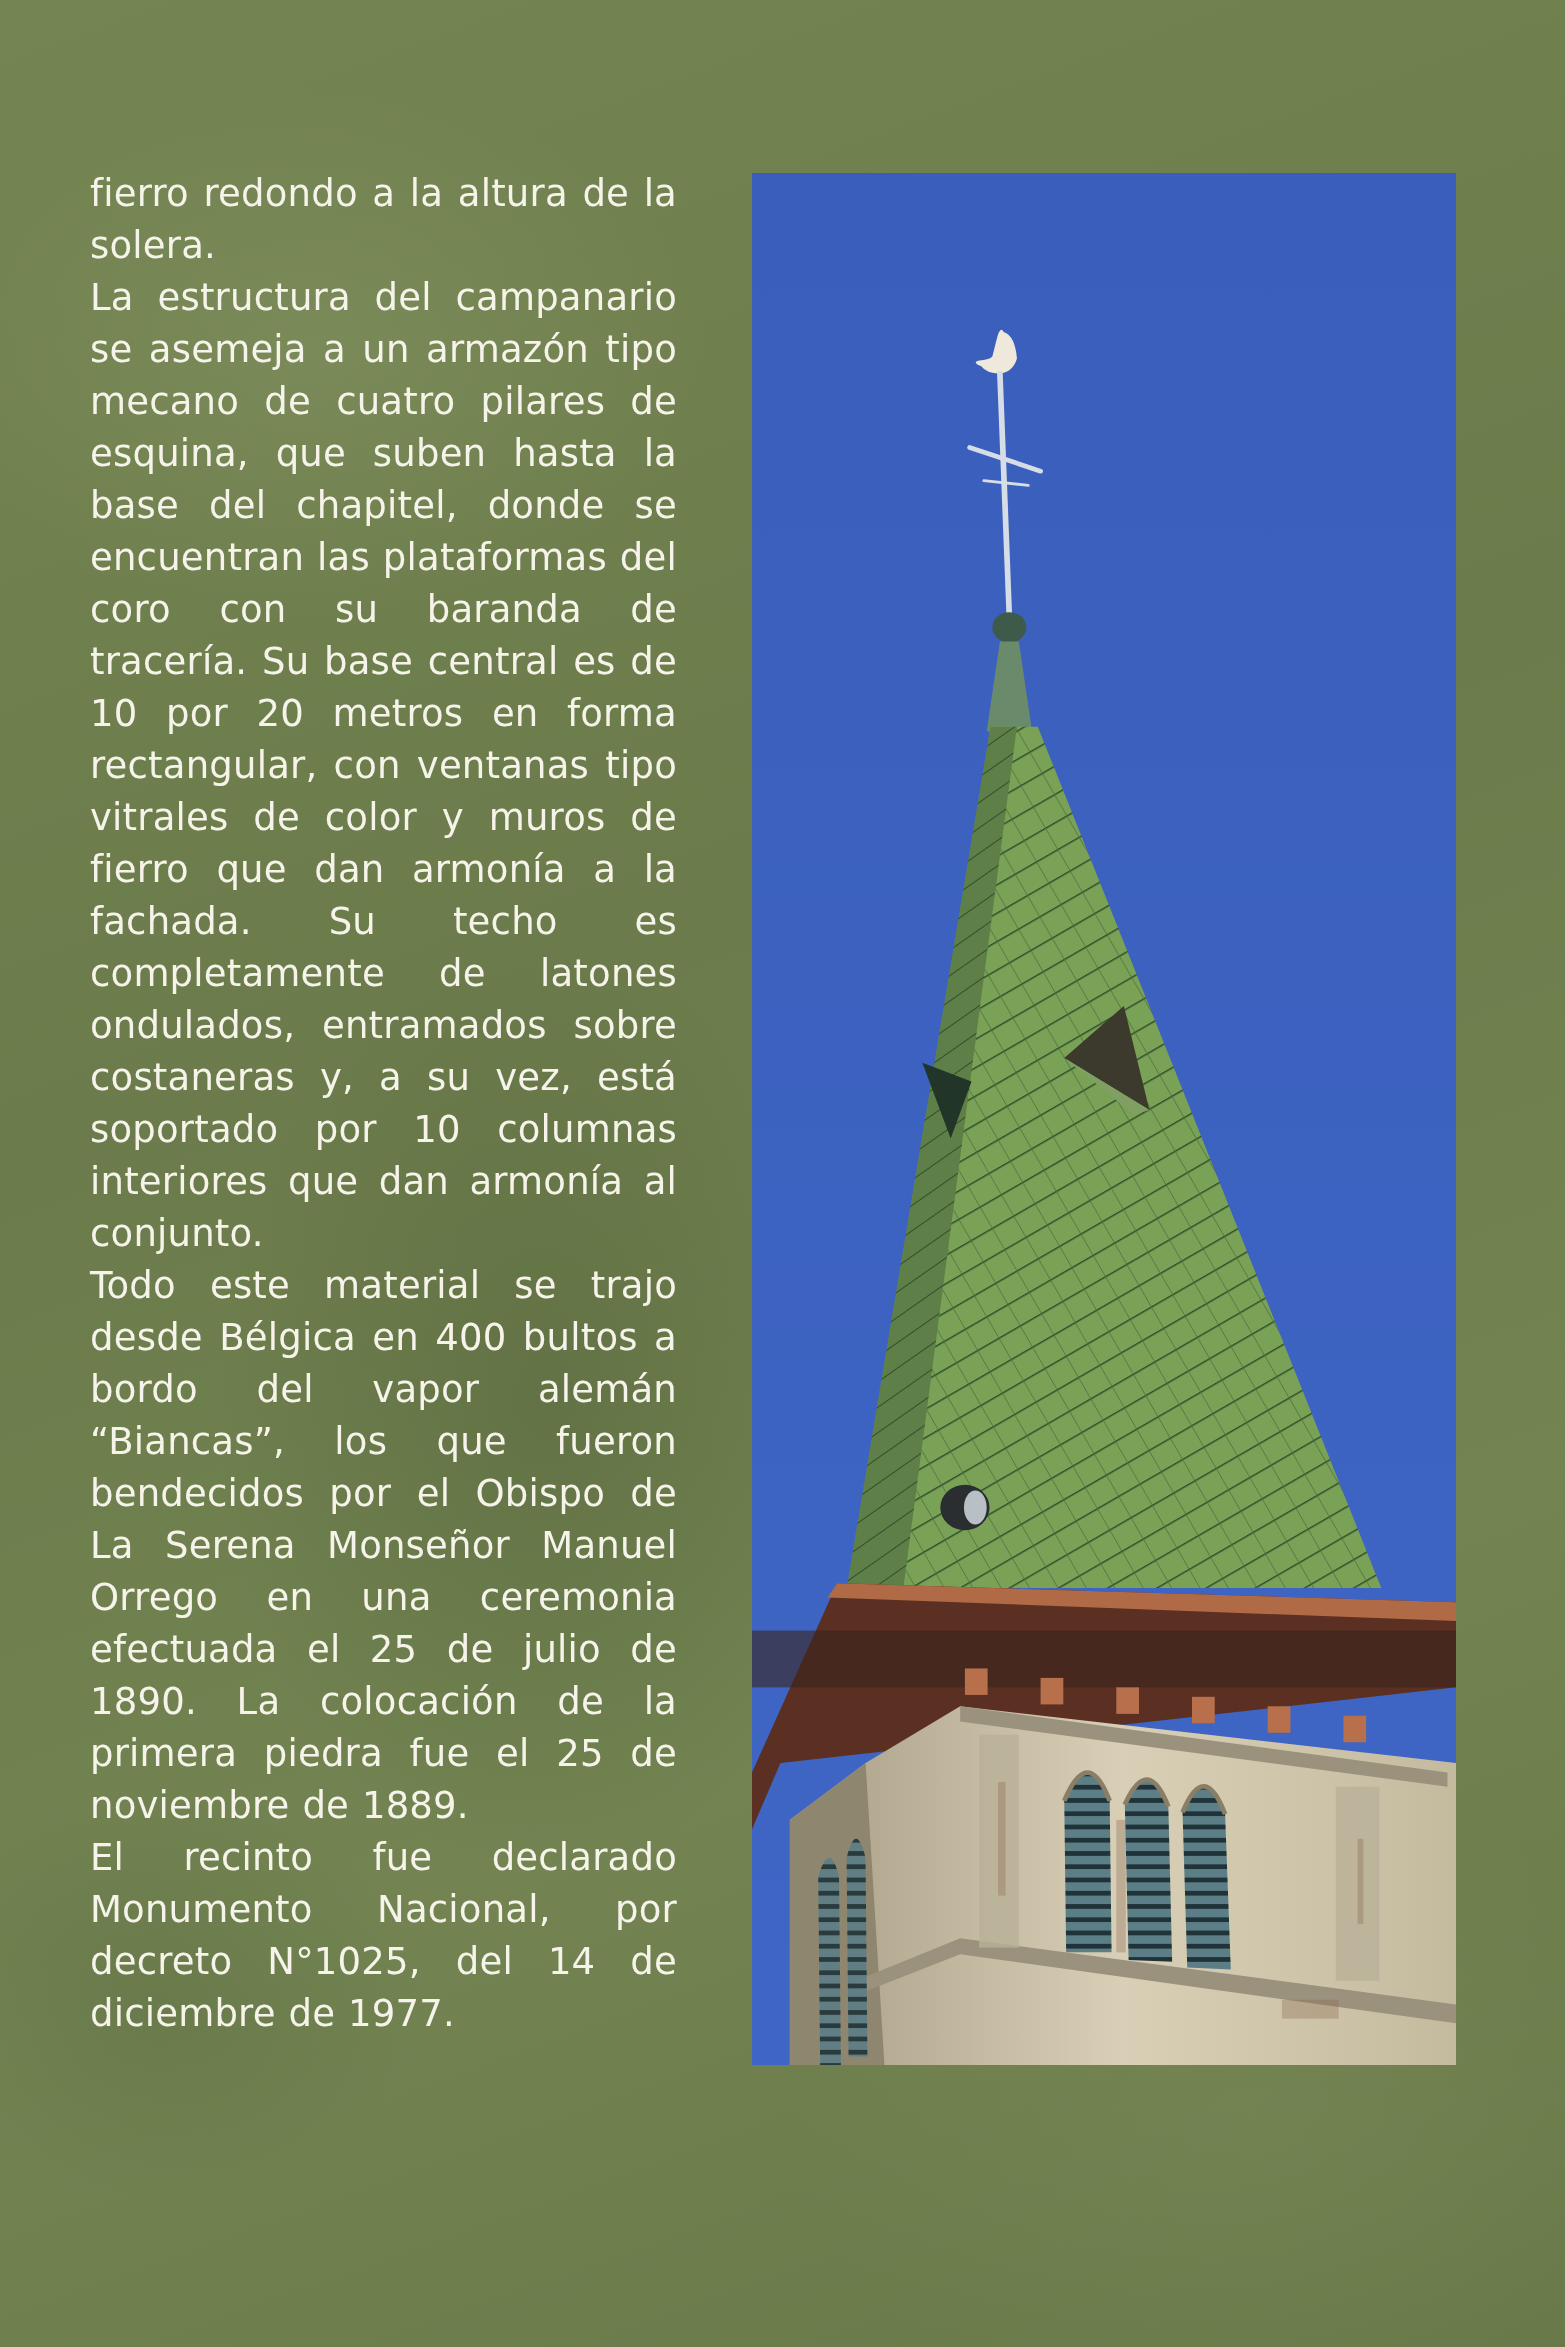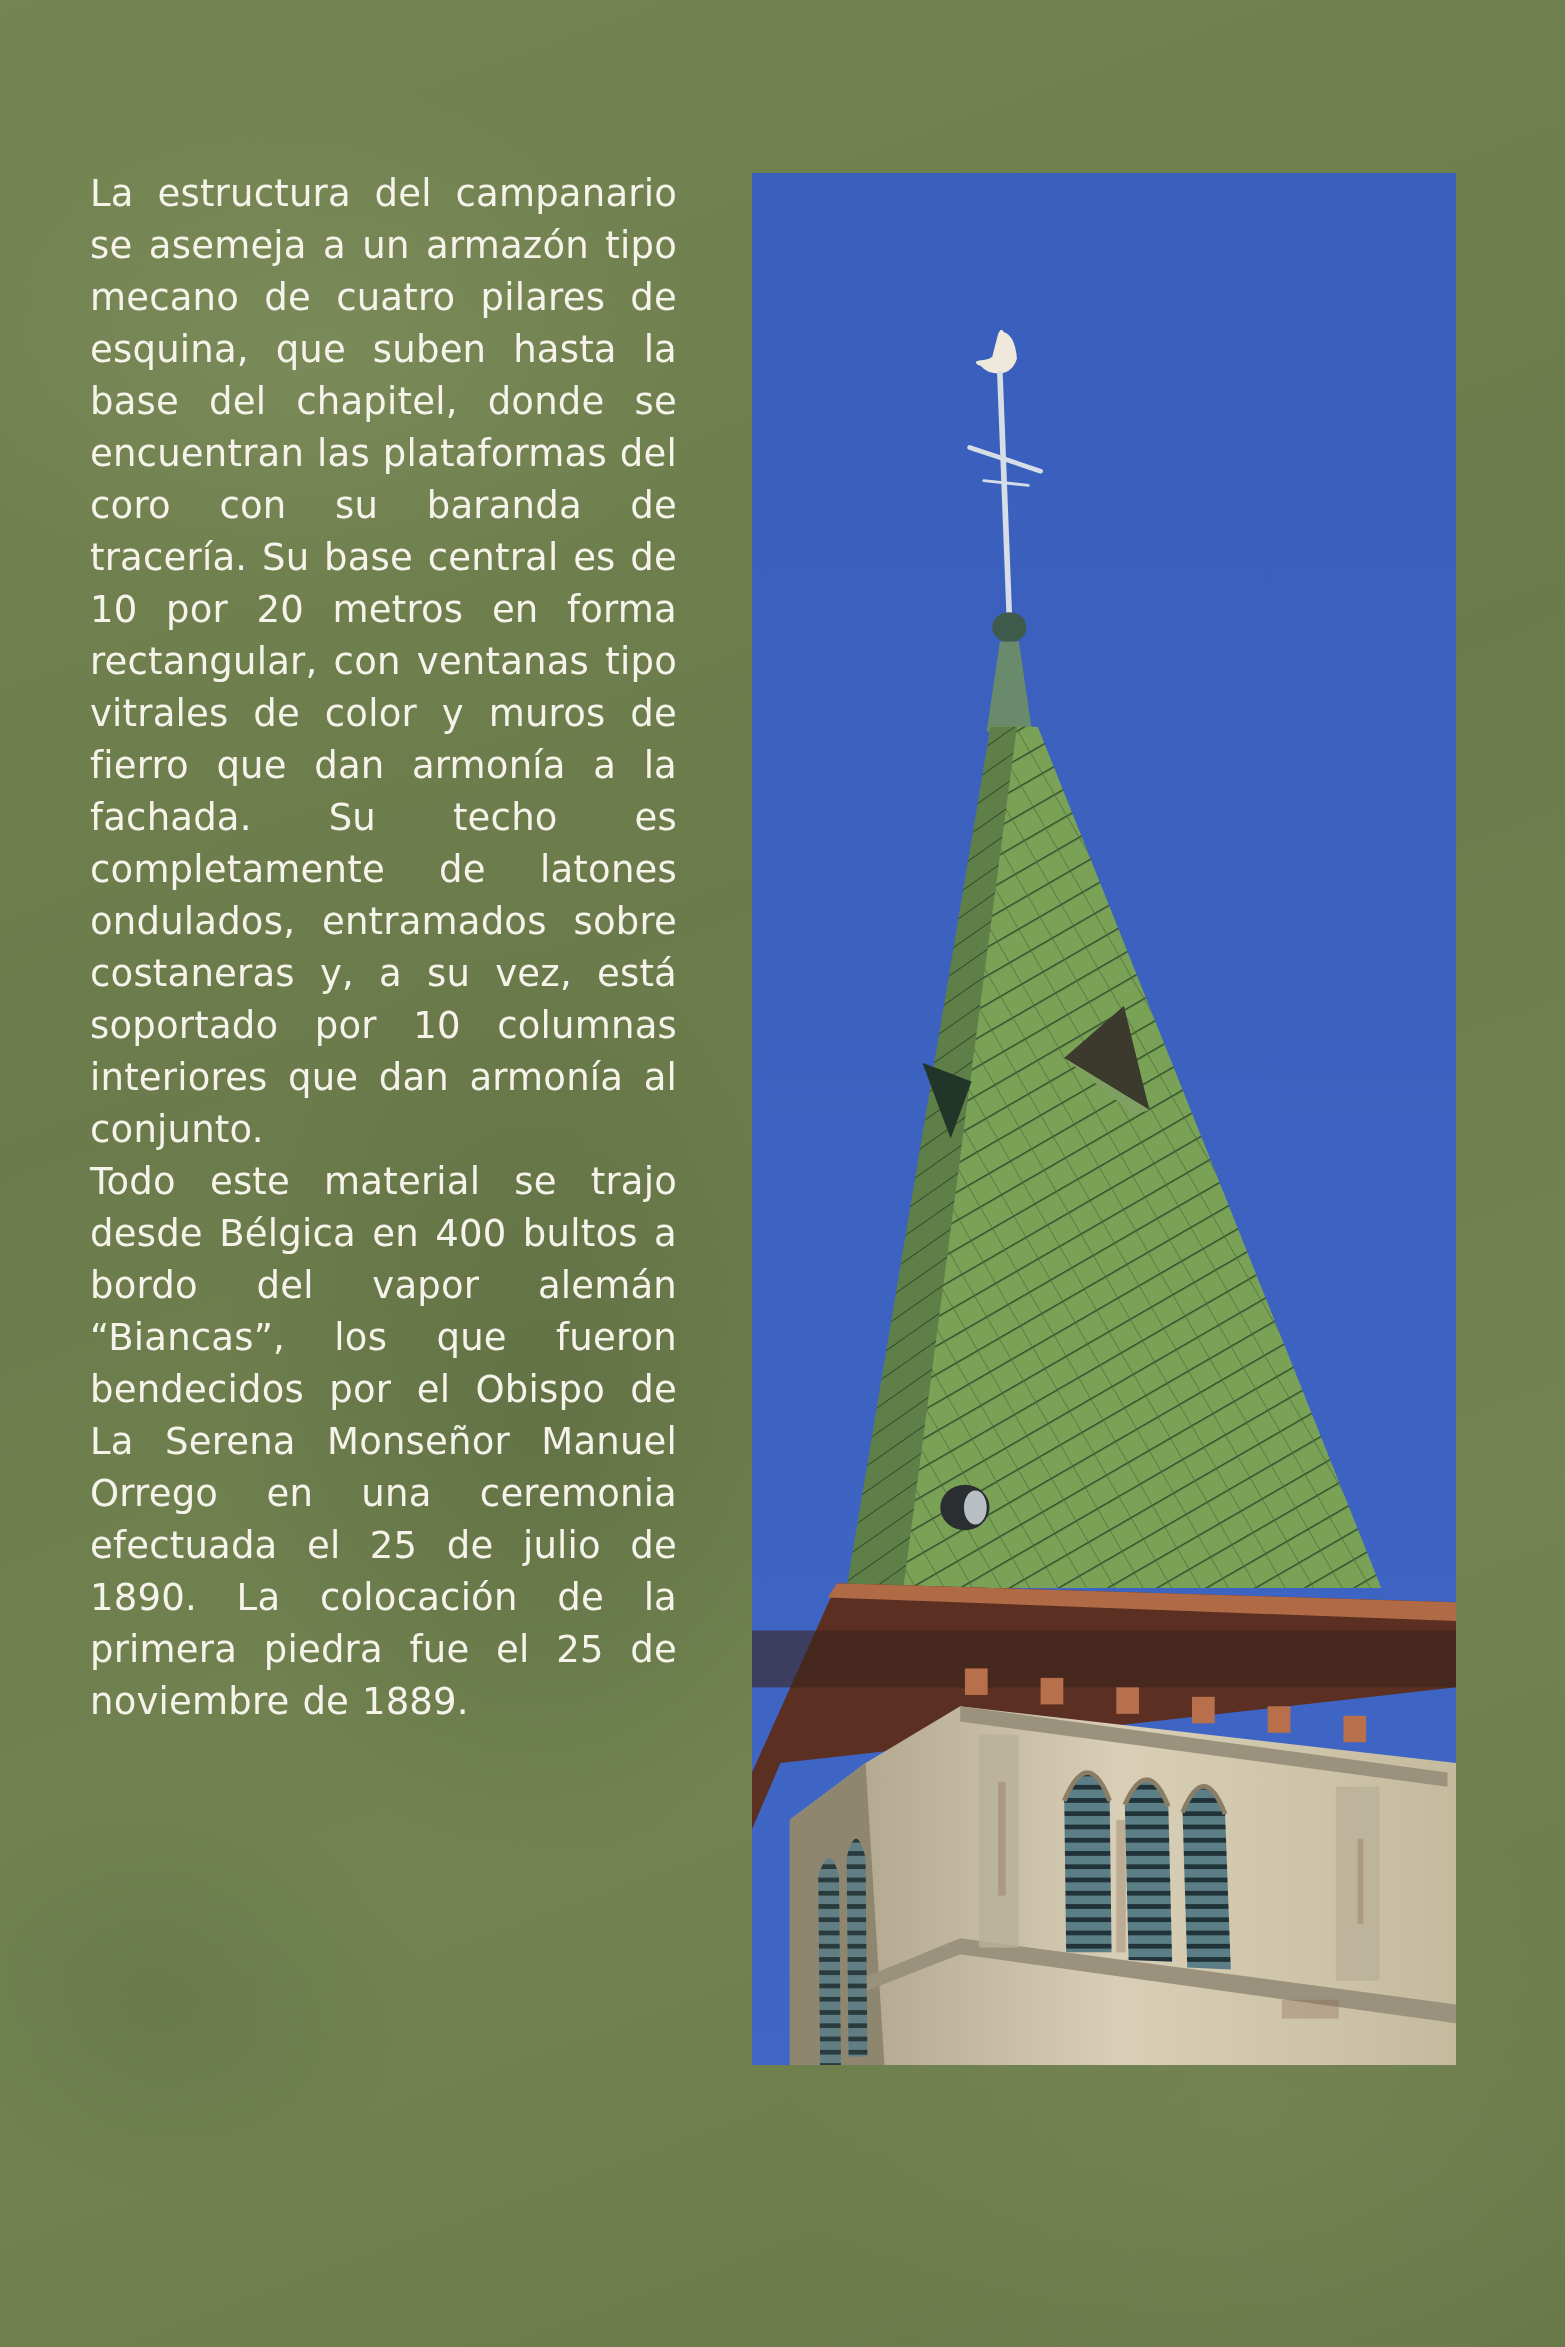--- a/index.html
+++ b/index.html
@@ -46,22 +46,24 @@
       background: #3a5fbd;
     }
     .photo svg { display: block; width: 100%; height: 100%; }
   </style>
 </head>
 <body>
 
 <div class="paper-bg"></div>
 
 <div class="text-column">
+  <p class="para">fierro redondo a la altura de la solera.</p>
   <p class="para">La estructura del campanario se asemeja a un armazón tipo mecano de cuatro pilares de esquina, que suben hasta la base del chapitel, donde se encuentran las plataformas del coro con su baranda de tracería. Su base central es de 10 por 20 metros en forma rectangular, con ventanas tipo vitrales de color y muros de fierro que dan armonía a la fachada. Su techo es completamente de latones ondulados, entramados sobre costaneras y, a su vez, está soportado por 10 columnas interiores que dan armonía al conjunto.</p>
   <p class="para">Todo este material se trajo desde Bélgica en 400 bultos a bordo del vapor alemán “Biancas”, los que fueron bendecidos por el Obispo de La Serena Monseñor Manuel Orrego en una ceremonia efectuada el 25 de julio de 1890. La colocación de la primera piedra fue el 25 de noviembre de 1889.</p>
+  <p class="para">El recinto fue declarado Monumento Nacional, por decreto N°1025, del 14 de diciembre de 1977.</p>
 </div>
 
 <div class="photo">
   <svg viewBox="0 0 744 1999" preserveAspectRatio="none" xmlns="http://www.w3.org/2000/svg">
     <defs>
       <pattern id="shingles" width="26" height="26" patternUnits="userSpaceOnUse" patternTransform="rotate(-30)">
         <rect width="26" height="26" fill="#7aa257"></rect>
         <path d="M0 0 L26 0" stroke="#2f4a2a" stroke-width="3"></path>
         <path d="M0 0 L0 26" stroke="#4d6e3b" stroke-width="1.5"></path>
       </pattern>

